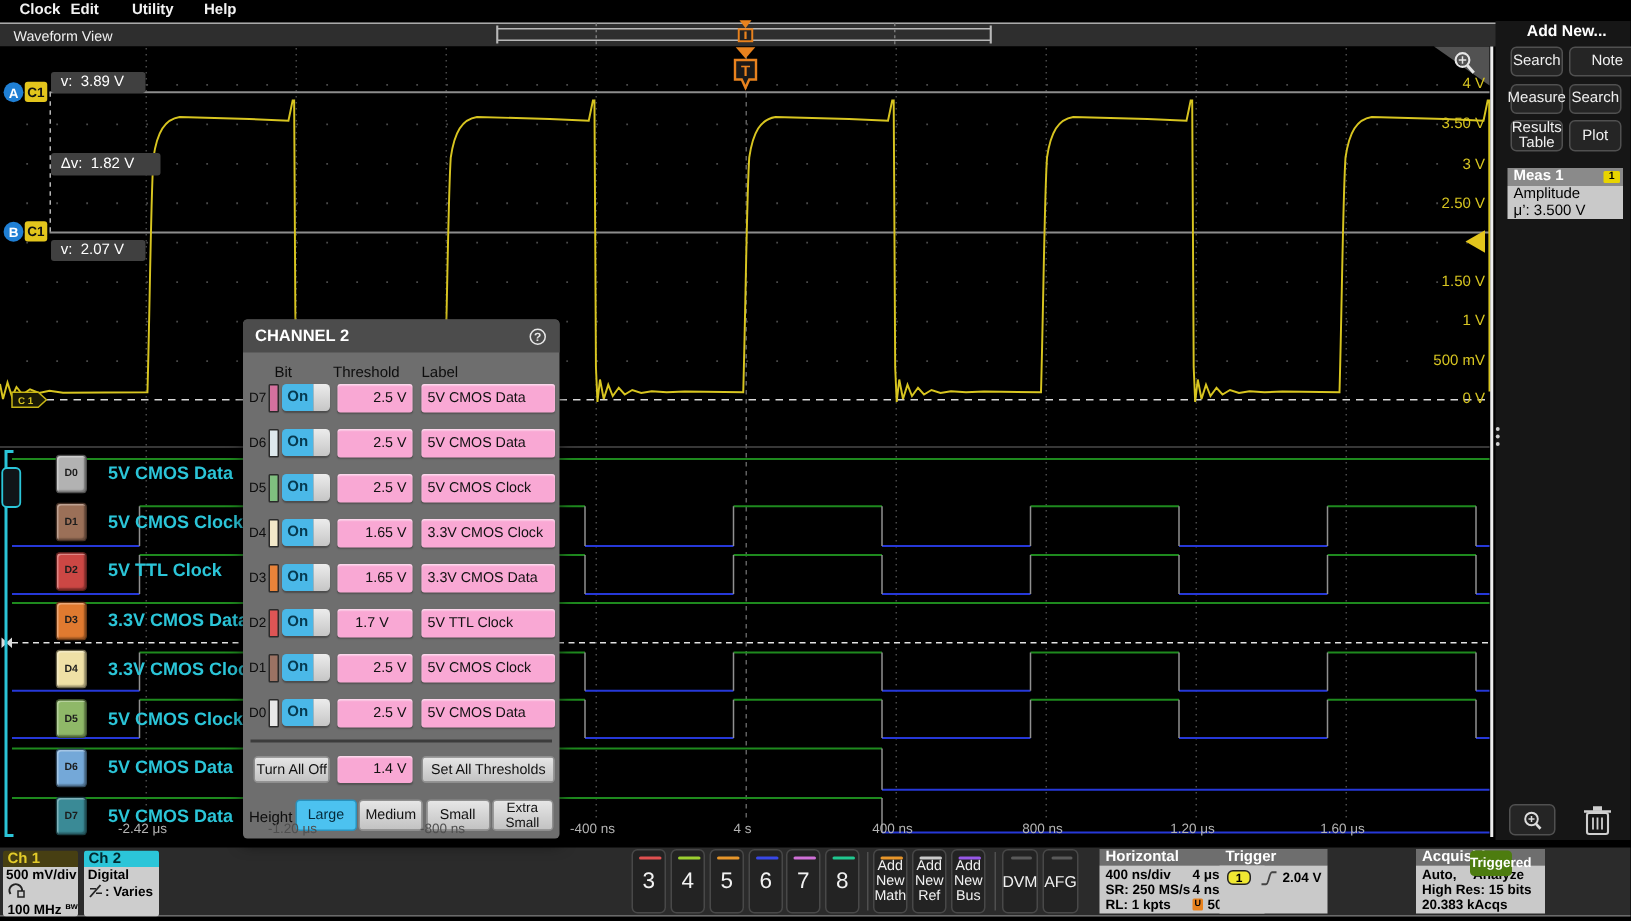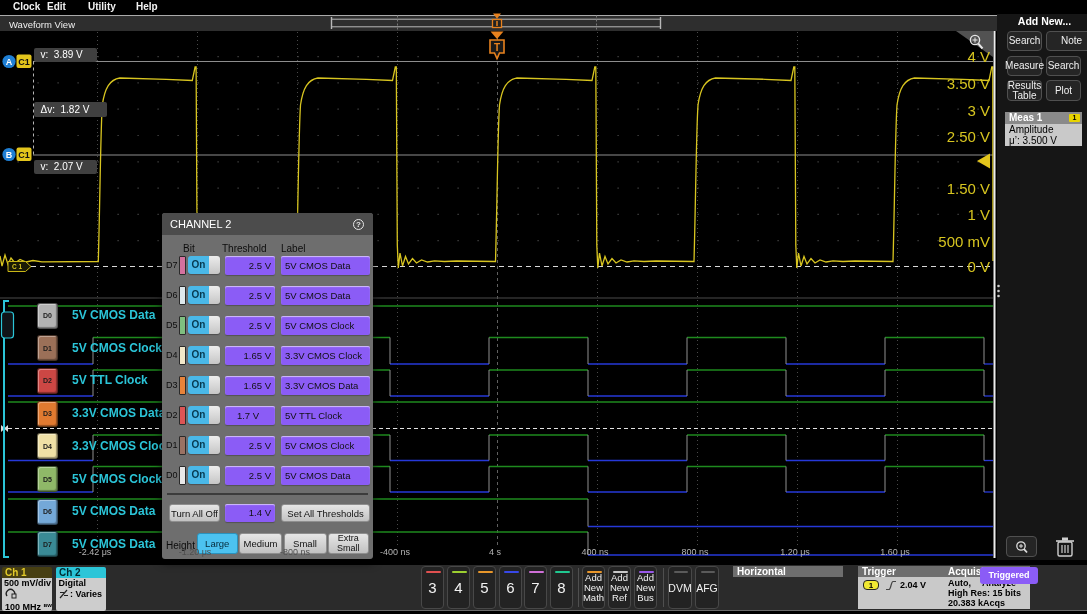--- a/index.html
+++ b/index.html
@@ -10,26 +10,26 @@
 #tabbar{left:0;top:15px;width:1002px;height:16px;background:#2e2e2e;color:#efefef;font-size:9.5px;border-top:1px solid #aaaaaa;}
 #sidebar{left:997px;top:14px;width:90px;height:546px;background:#161616;}
 .sbtn{position:absolute;background:#252525;border:1px solid #505050;border-radius:4px;color:#f0f0f0;font-size:10px;display:flex;align-items:center;justify-content:center;text-align:center;line-height:10px;}
 #botbar{left:0;top:565px;width:1087px;height:46px;background:#2b2b2b;border-bottom:1px solid #6a6a6a;}
 .chipbtn{position:absolute;top:566px;z-index:2;height:43px;background:#232323;border:1px solid #484848;border-radius:4px;color:#f2f2f2;display:flex;flex-direction:column;align-items:center;justify-content:center;text-align:center;}
 .cline{position:absolute;top:4px;height:2px;border-radius:1px;}
 .panel{position:absolute;top:566px;z-index:2;height:43px;}
 .phead{height:11px;background:#6e6e6e;color:#fff;font-size:10px;font-weight:bold;padding-left:4px;line-height:11px;}
 .pbody{height:32px;background:#c9c9c9;color:#000;font-size:9px;font-weight:bold;position:relative;white-space:nowrap;}
 .dlg{left:162px;top:213px;width:211px;height:346px;background:#6e6e6e;border-radius:3px;box-shadow:0 3px 10px rgba(0,0,0,.7);position:absolute;z-index:5;}
-.dtitle{height:22px;background:#4c4c4c;border-radius:3px 3px 0 0;color:#fff;font-size:11px;font-weight:normal;line-height:22px;padding-left:8px;}
-.fld{position:absolute;background:#8b5cf6;border-radius:2px;font-size:9.5px;white-space:nowrap;color:#111;height:19px;line-height:19px;box-shadow:inset 0 1px 1px rgba(255,255,255,.6), 0 1px 1px rgba(0,0,0,.25);}
+.dtitle{height:22px;background:#4c4c4c;border-radius:3px 3px 0 0;color:#fff;font-size:11px;font-weight:bold;line-height:22px;padding-left:8px;}
+.fld{position:absolute;background:#f9a8d4;border-radius:2px;font-size:9.5px;white-space:nowrap;color:#111;height:19px;line-height:19px;box-shadow:inset 0 1px 1px rgba(255,255,255,.6), 0 1px 1px rgba(0,0,0,.25);}
 .gbtn{position:absolute;background:linear-gradient(#e6e6e6,#c2c2c2);border:1px solid #8f8f8f;border-radius:3px;font-size:9.5px;white-space:nowrap;color:#111;display:flex;align-items:center;justify-content:center;text-align:center;}
 .dlbl{position:absolute;color:#2bc5d8;font-size:12px;font-weight:bold;z-index:4;}
 .dchip{position:absolute;width:21px;height:26px;border-radius:3px;z-index:4;border:1px solid rgba(0,0,0,.55);box-shadow:inset 1px 1px 0 rgba(255,255,255,.35), inset -1px -1px 1px rgba(0,0,0,.35);color:#1c1c1c;font-size:7px;font-weight:bold;display:flex;align-items:center;justify-content:center;}
-.vlab{position:absolute;color:#d7c520;font-size:15px;z-index:3;transform:translateY(-50%);}
+.vlab{position:absolute;color:#d7c520;font-size:10px;z-index:3;transform:translateY(-50%);}
 .tlab{position:absolute;top:547px;font-size:9px;color:#b4b4b4;transform:translateX(-50%);z-index:3;}
 .tlabd{position:absolute;top:547px;font-size:9px;color:#4f4f4f;transform:translateX(-50%);z-index:6;}
 .badge{position:absolute;background:#404040;border-radius:2px;color:#fff;font-size:10px;z-index:4;padding-left:7px;}
 </style></head><body>
 
 <svg class="abs" style="left:0;top:0;z-index:1" width="1087" height="614" viewBox="0 0 1087 614">
 <rect x="0" y="31" width="993" height="527" fill="#000"></rect>
 <line x1="97.5" y1="32" x2="97.5" y2="548" stroke="#4a4a4a" stroke-width="1" stroke-dasharray="1 3"></line>
 <line x1="197.5" y1="32" x2="197.5" y2="548" stroke="#4a4a4a" stroke-width="1" stroke-dasharray="1 3"></line>
 <line x1="297.5" y1="32" x2="297.5" y2="548" stroke="#4a4a4a" stroke-width="1" stroke-dasharray="1 3"></line>
@@ -364,32 +364,41 @@
 <div class="chipbtn" style="left:550px;width:23px;font-size:15px">8<div class="cline" style="left:4px;width:15px;background:#20c890"></div></div>
 <div class="abs" style="left:578px;top:568px;width:1px;height:39px;background:#4f4f4f;z-index:2"></div>
 <div class="abs" style="left:663px;top:568px;width:1px;height:39px;background:#4f4f4f;z-index:2"></div>
 <div class="chipbtn" style="left:582px;width:23px;font-size:9.5px;line-height:10px">Add<br>New<br>Math<div class="cline" style="left:4px;width:15px;background:#e8962a"></div></div>
 <div class="chipbtn" style="left:608px;width:23px;font-size:9.5px;line-height:10px">Add<br>New<br>Ref<div class="cline" style="left:4px;width:15px;background:#c8c8c8"></div></div>
 <div class="chipbtn" style="left:634px;width:23px;font-size:9.5px;line-height:10px">Add<br>New<br>Bus<div class="cline" style="left:4px;width:15px;background:#9858e8"></div></div>
 <div class="chipbtn" style="left:668px;width:24px;font-size:10.5px">DVM<div class="cline" style="left:5px;width:14px;background:#5a5a5a"></div></div>
 <div class="chipbtn" style="left:695px;width:24px;font-size:10.5px">AFG<div class="cline" style="left:5px;width:14px;background:#5a5a5a"></div></div>
 <div class="panel" style="left:733px;width:110px">
     <div class="phead">Horizontal</div>
-  </div>
-<div class="panel" style="left:858px;width:88px">
+    <div class="pbody">
+<span style="position:absolute;left:4px;top:1px">400 ns/div</span>
+      <span style="position:absolute;left:62px;top:1px">4 μs</span>
+<span style="position:absolute;left:4px;top:11px">SR: 250 MS/s</span>
+      <span style="position:absolute;left:62px;top:11px">4 ns/pt</span>
+<span style="position:absolute;left:4px;top:21px">RL: 1 kpts</span>
+<span style="position:absolute;left:62px;top:22px;width:7px;height:8px;background:#e8821e;border-radius:1px;color:#000;font-size:6px;text-align:center;line-height:8px;font-weight:bold">U</span>
+<span style="position:absolute;left:72px;top:21px">50%</span>
+</div>
+  </div>
+<div class="panel" style="left:813px;width:72px">
     <div class="phead">Trigger</div>
     <div class="pbody">
 <span style="position:absolute;left:5px;top:3px;width:16px;height:10px;background:#f0e832;border:1.5px solid #222;border-radius:4px;color:#000;font-size:8px;font-weight:bold;text-align:center;line-height:10px">1</span>
 <svg style="position:absolute;left:27px;top:3px" width="12" height="11" viewBox="0 0 12 11">
         <path d="M1,9.5 L4,9.5 C6,9.5 6,1.5 8,1.5 L11,1.5" fill="none" stroke="#444" stroke-width="1.2"></path>
       </svg>
 <span style="position:absolute;left:42px;top:3px">2.04 V</span>
 </div>
   </div>
 <div class="panel" style="left:944px;width:86px">
     <div class="phead">Acquisition</div>
     <div class="pbody">
 <span style="position:absolute;left:4px;top:1px">Auto,</span>
       <span style="position:absolute;left:38px;top:1px">Analyze</span>
 <span style="position:absolute;left:4px;top:11px">High Res: 15 bits</span>
 <span style="position:absolute;left:4px;top:21px">20.383 kAcqs</span>
 </div>
   </div>
-<div class="abs" style="left:980px;top:567px;width:58px;height:17px;background:#8b5cf6;border-radius:3px;color:#fff;font-size:9px;font-weight:bold;text-align:center;line-height:17px;z-index:2">Triggered</div>
+<div class="abs" style="left:980px;top:567px;width:28px;height:17px;background:#4d7c0f;border-radius:3px;color:#fff;font-size:9px;font-weight:bold;text-align:center;line-height:17px;z-index:2">Triggered</div>
 </body></html>

